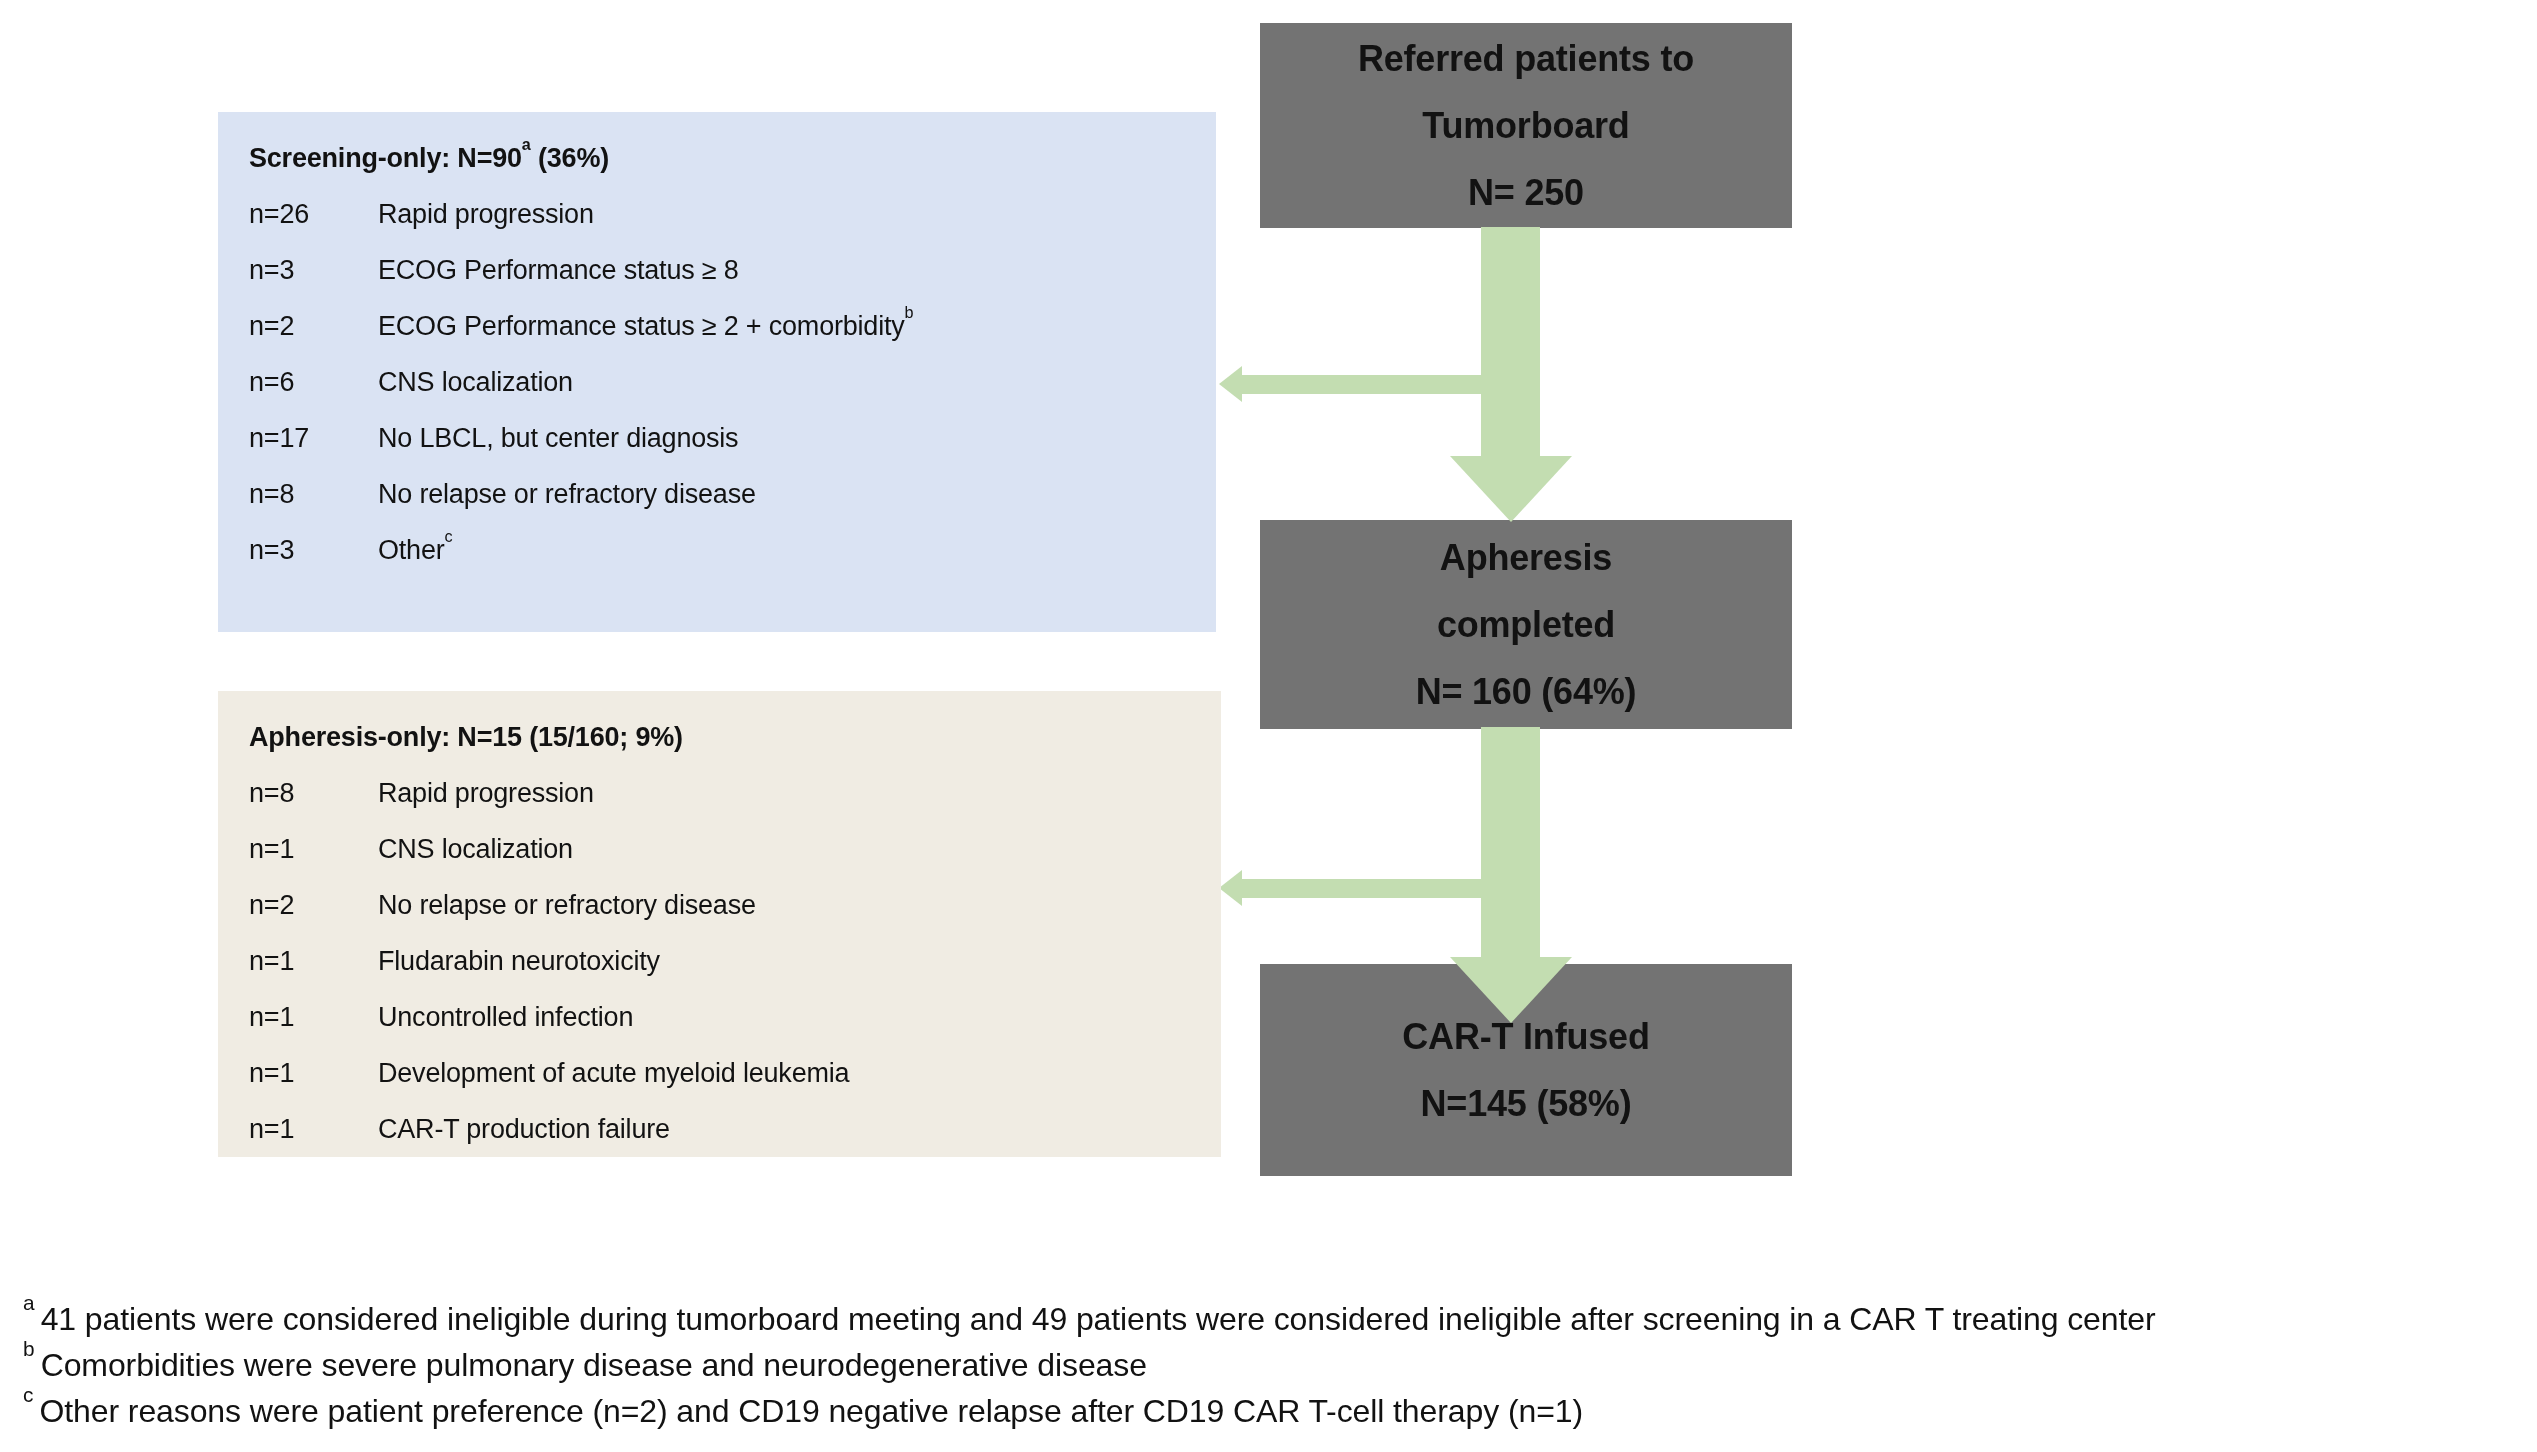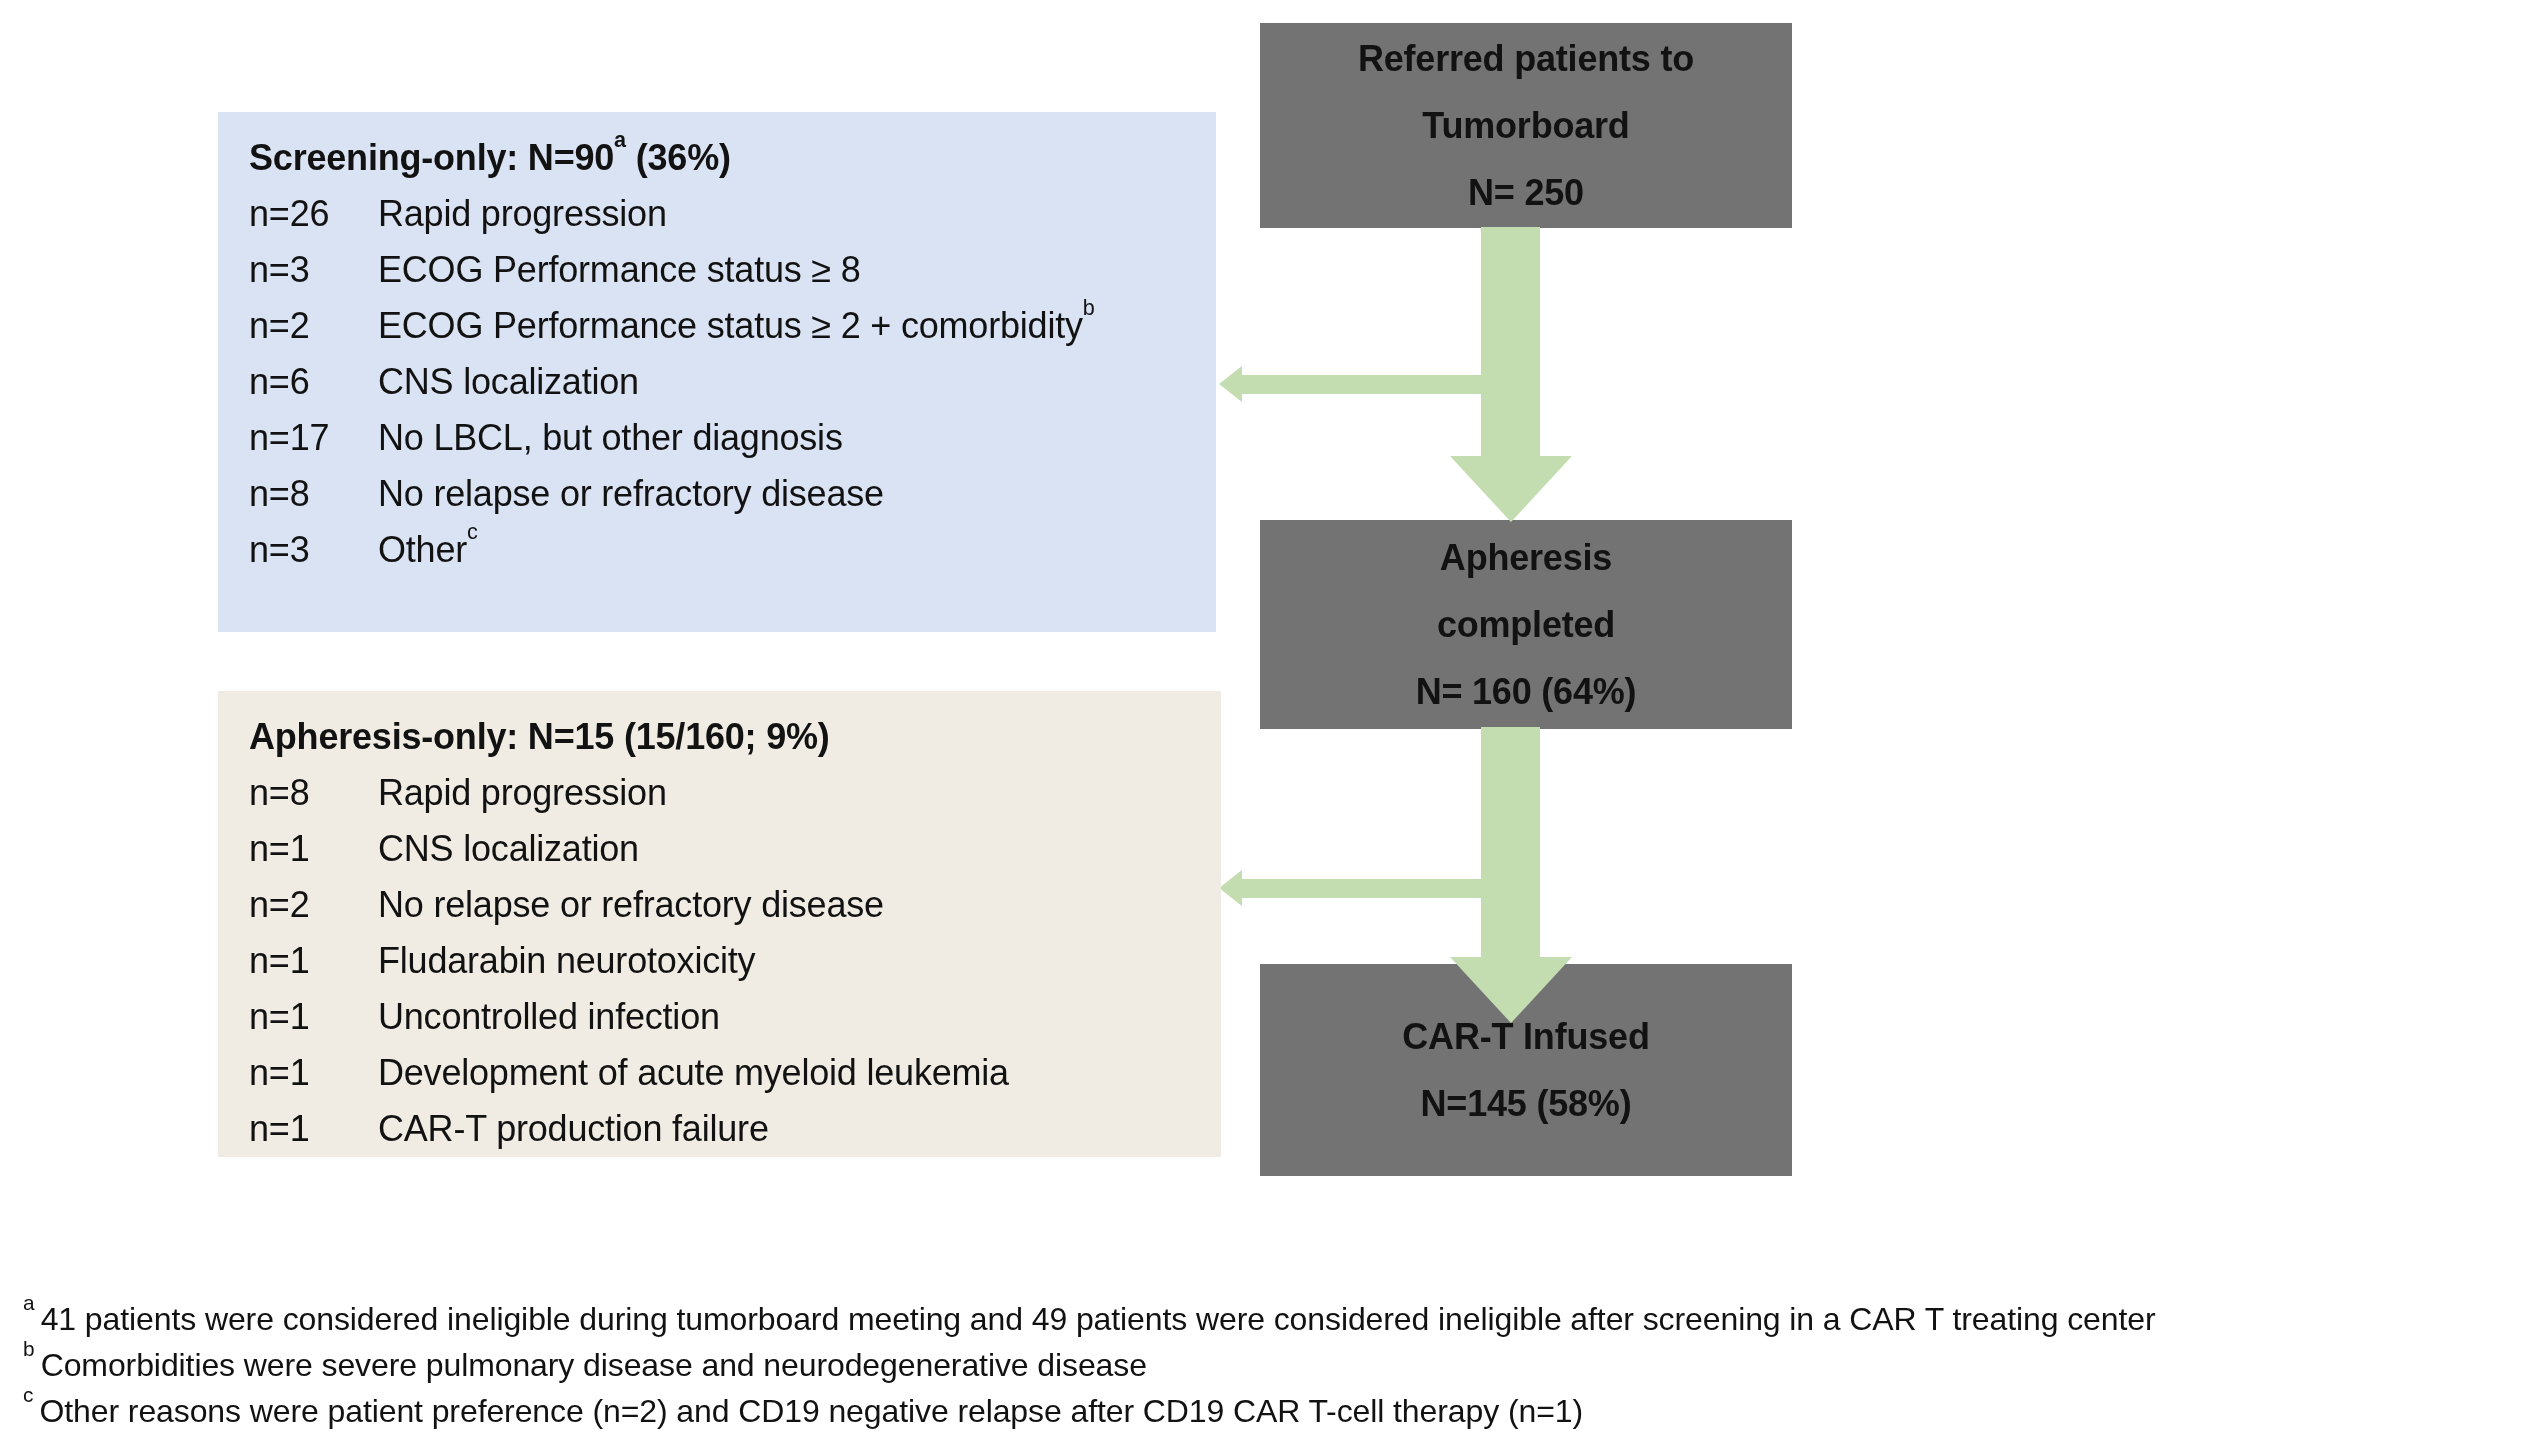--- a/index.html
+++ b/index.html
@@ -34,21 +34,21 @@
   .hshaft-1 { top:375px; }
   .hshaft-2 { top:879px; }
   .hhead { position:absolute; width:0; height:0;
     border-top:18.7px solid transparent; border-bottom:18.7px solid transparent;
     border-right:23.5px solid #c3ddb1; }
   .hhead-1 { left:1219px; top:366px; }
   .hhead-2 { left:1219px; top:870px; }
 
   
   .panel { position:absolute; box-sizing:border-box; padding:18px 31px 0 31px;
-           font-size:36px; line-height:56px; }
+           font-size:27px; line-height:56px; }
   .panel-screening { left:218px; top:112px; width:998px; height:520px; background:#dae3f3; }
   .panel-apheresis { left:218px; top:663px; width:1003px; height:466px; background:#f0ece3;margin-top:28px; }
   .panel-title { font-weight:700; }
   .row { display:flex; }
   .row .n { flex:0 0 129px; width:129px; }
   .row .lbl { flex:1 1 auto; }
 
   sup { font-size:60%; line-height:0; position:relative; top:-0.45em; }
 
   
@@ -101,21 +101,21 @@
     <div class="row">
         <span class="n">n=2</span>
         <span class="lbl"><span>ECOG Performance status ≥ 2 + comorbidity</span><sup>b</sup></span>
       </div>
     <div class="row">
         <span class="n">n=6</span>
         <span class="lbl"><span>CNS localization</span><sup></sup></span>
       </div>
     <div class="row">
         <span class="n">n=17</span>
-        <span class="lbl"><span>No LBCL, but other diagnosis</span><sup></sup></span>
+        <span class="lbl"><span>No LBCL, but center diagnosis</span><sup></sup></span>
       </div>
     <div class="row">
         <span class="n">n=8</span>
         <span class="lbl"><span>No relapse or refractory disease</span><sup></sup></span>
       </div>
     <div class="row">
         <span class="n">n=3</span>
         <span class="lbl"><span>Other</span><sup>c</sup></span>
       </div>
   </div>

